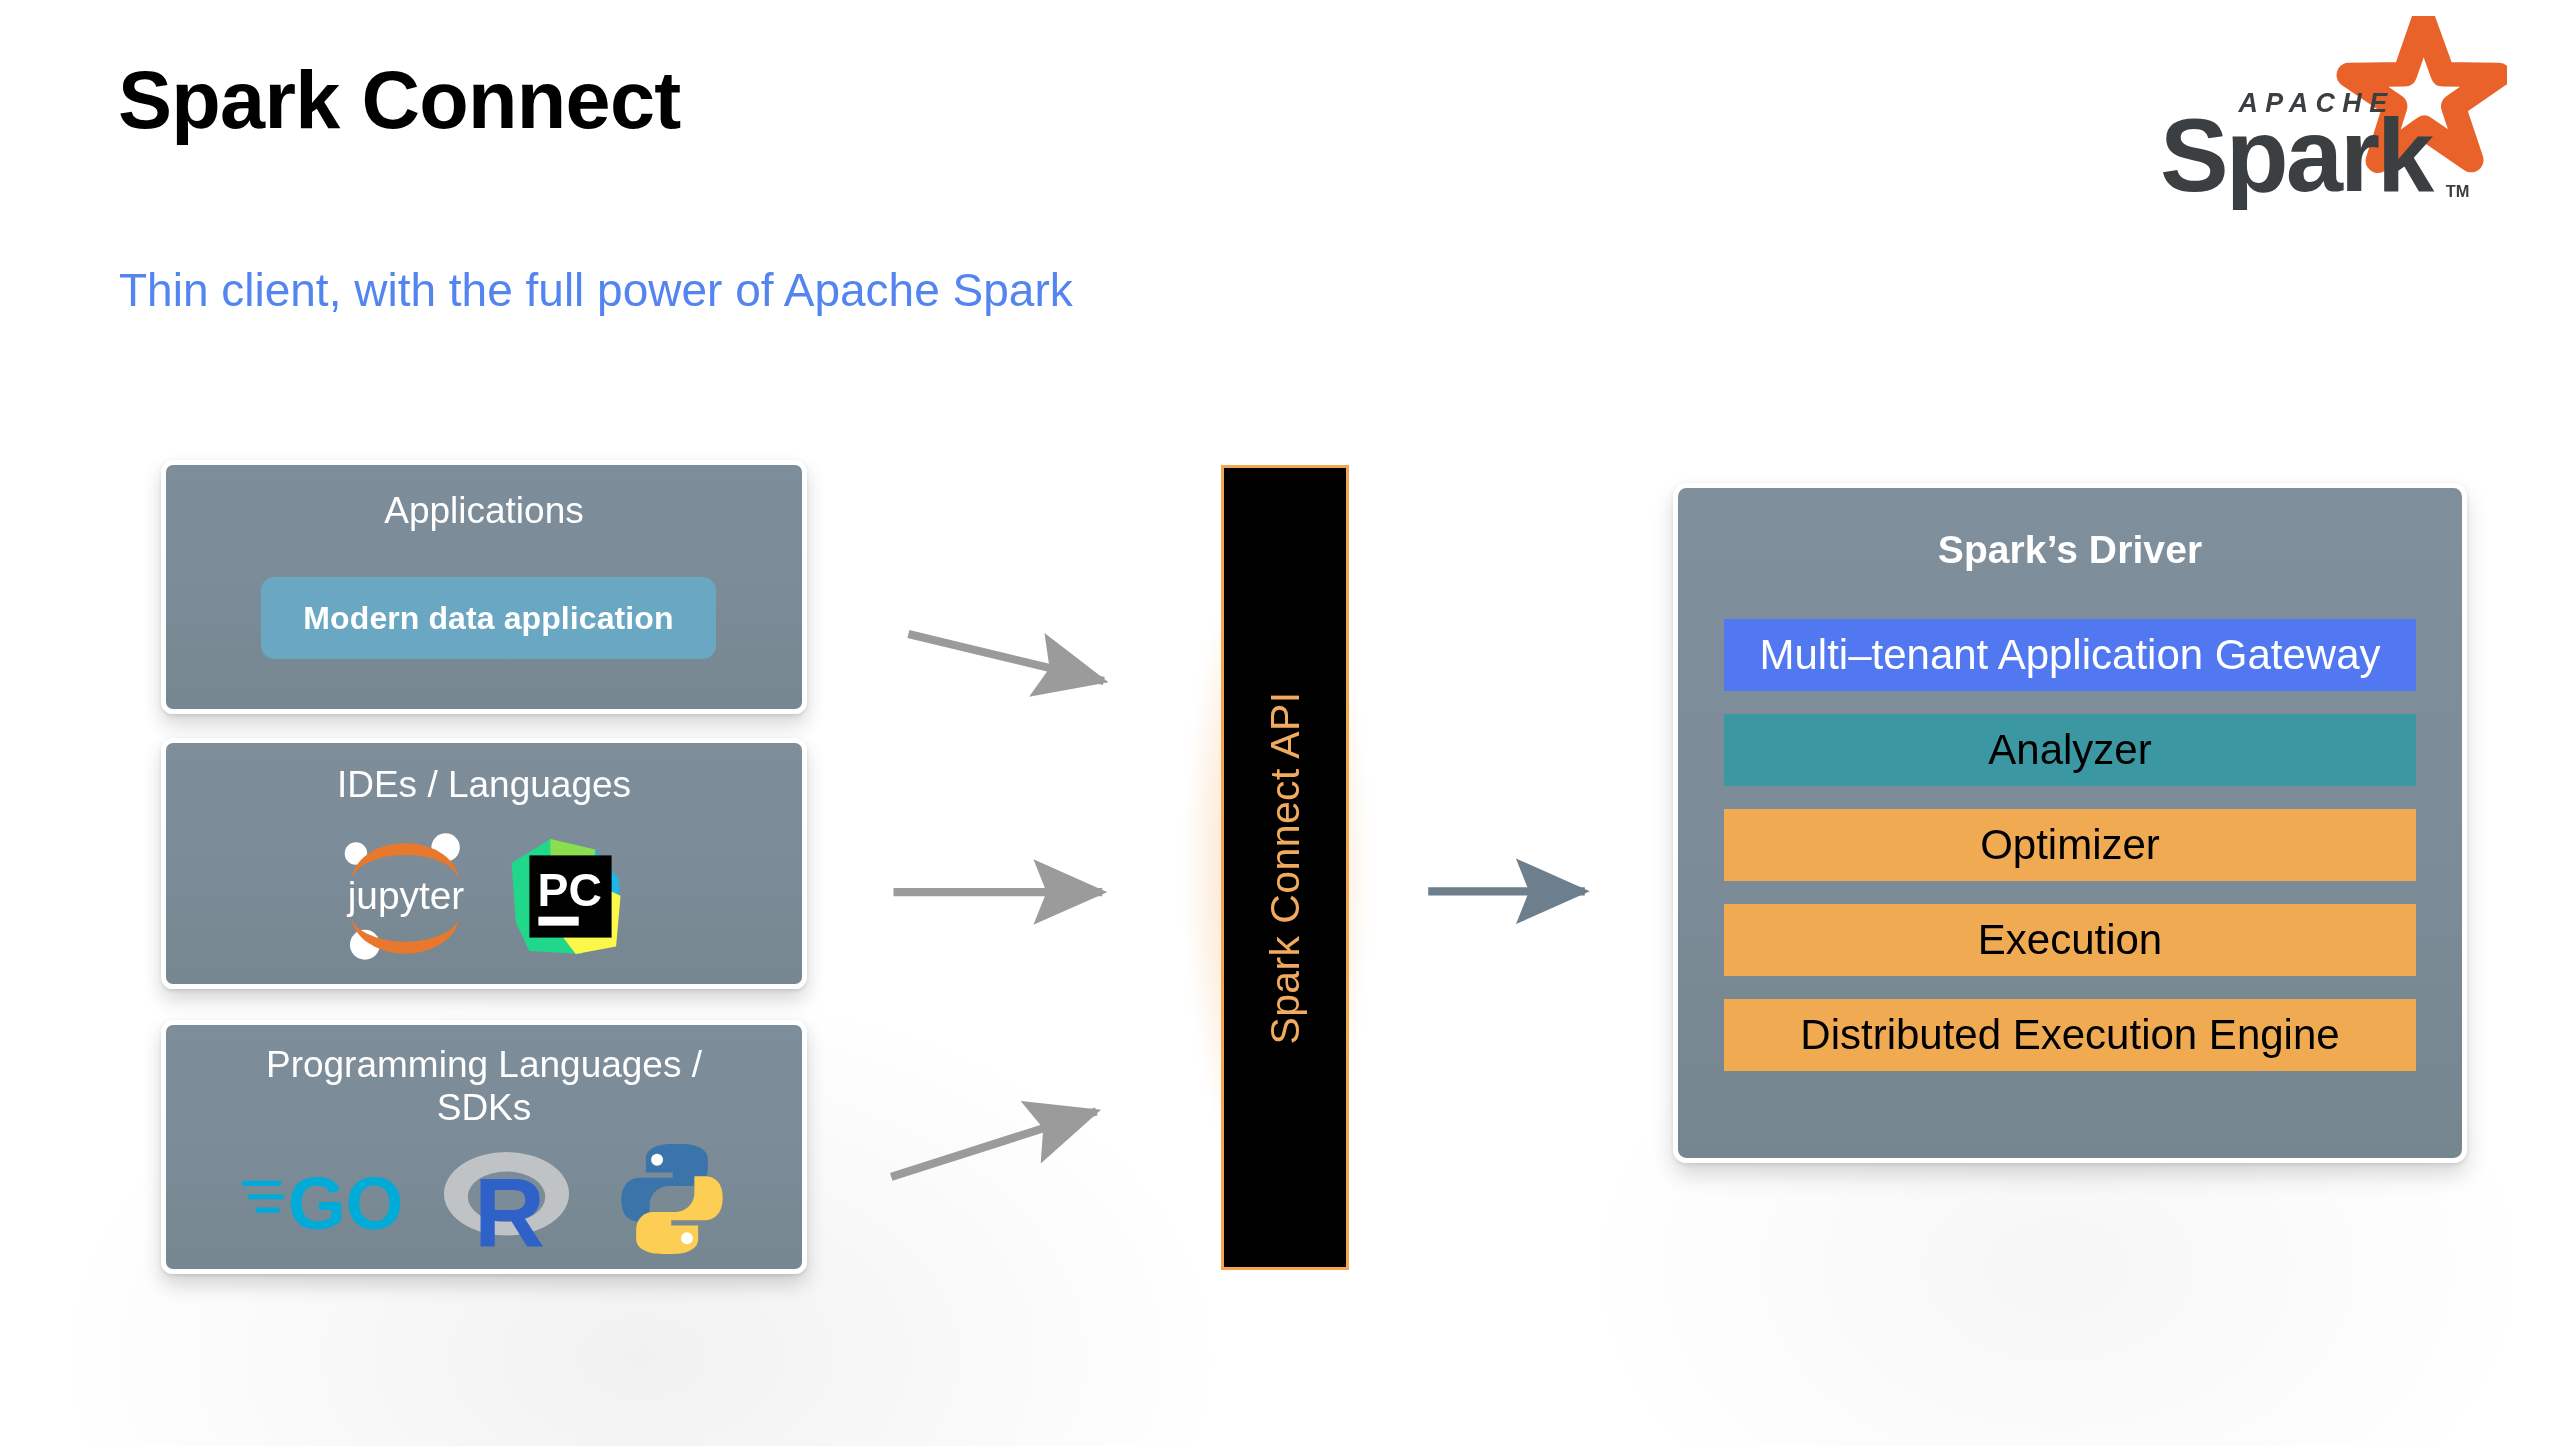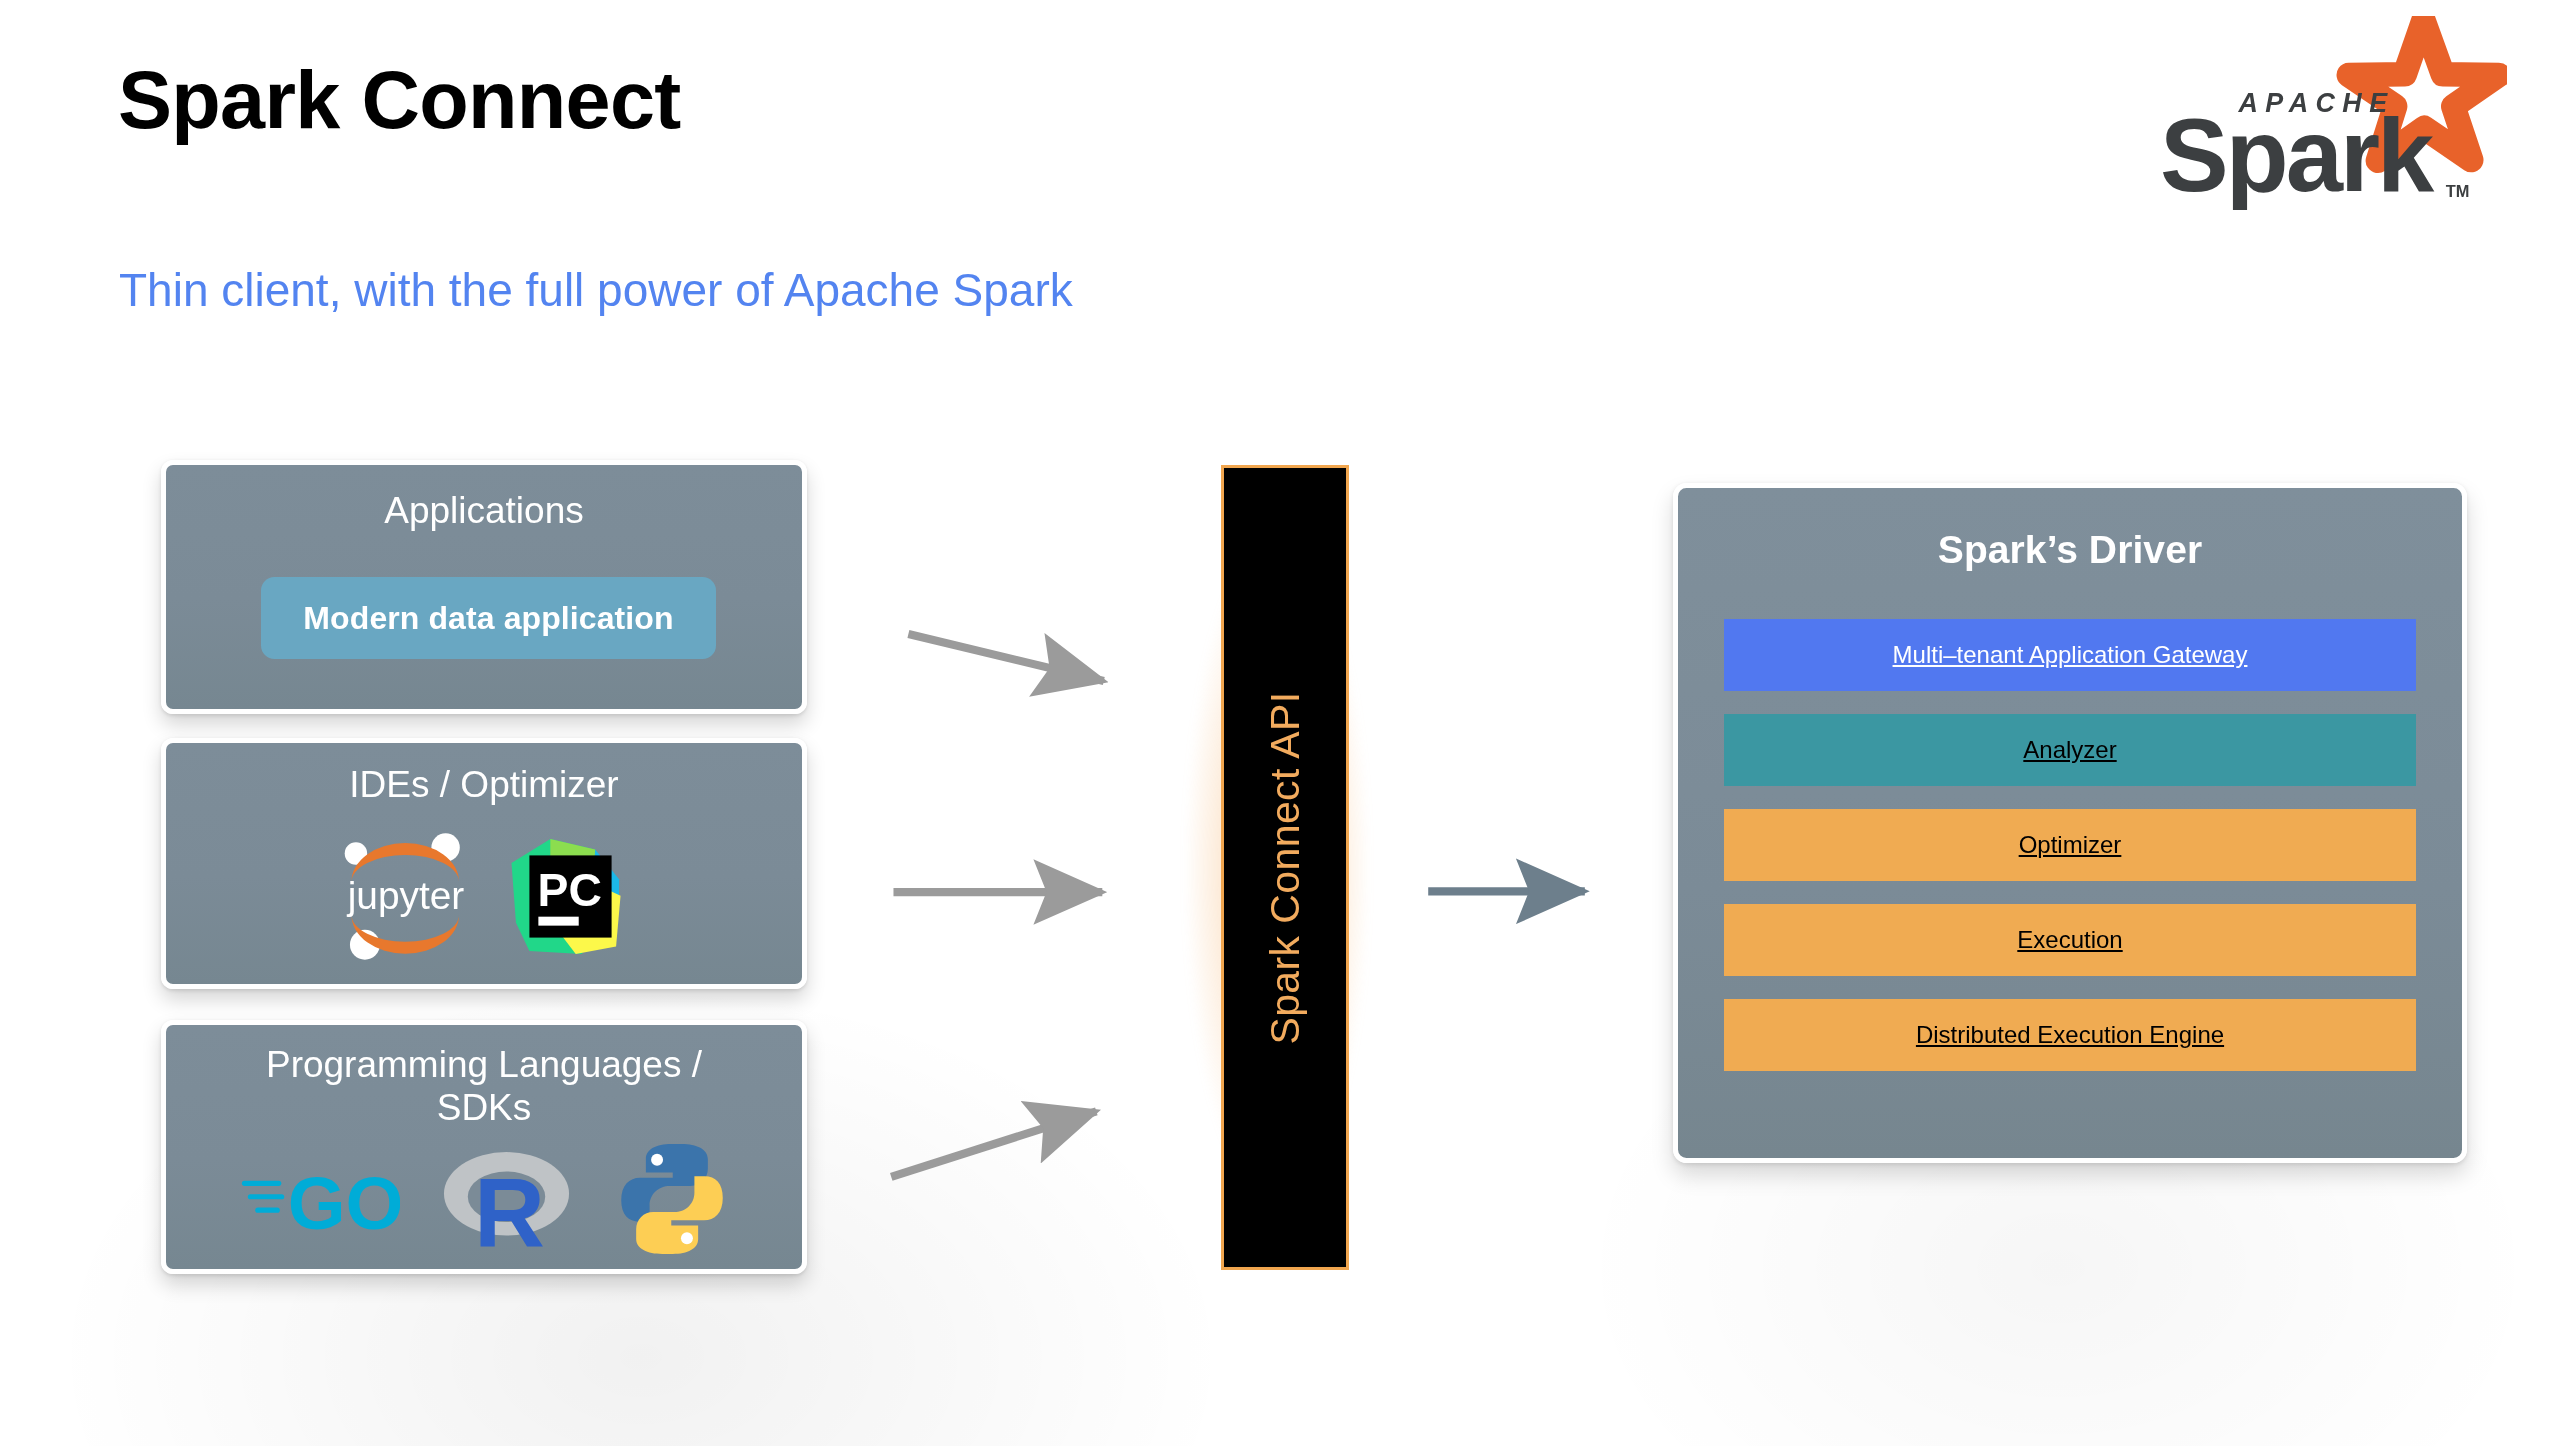--- a/index.html
+++ b/index.html
@@ -114,21 +114,21 @@
     position: absolute; left: 0; right: 0; top: 40px;
     text-align: center; color: #ffffff;
     font-size: 39px; font-weight: 700; letter-spacing: 0.1px;
   }
   .layers {
     position: absolute; left: 46px; right: 46px; top: 131px;
   }
   .layer {
     height: 72px; margin-bottom: 23px;
     display: flex; align-items: center; justify-content: center;
-    font-size: 24px; font-weight: 400; line-height: 1; text-decoration: underline;
+    font-size: 42px; font-weight: 400; line-height: 1;
   }
   .layer:last-child { margin-bottom: 0; }
 
   
   .jupyter-wrap { position: relative; width: 142px; height: 131px; }
   .pycharm-wrap { position: relative; width: 127px; height: 127px; text-align: right; }
   .go-wrap  { position: relative; width: 160px; height: 82px; }
   .r-wrap   { position: relative; width: 134px; height: 112px; }
   .py-wrap  { position: relative; width: 112px; height: 116px; }
 </style>
@@ -155,21 +155,21 @@
   </div>
 
   <div class="left-col">
 
     <div class="card" id="card-apps">
       <div class="card-title" style="top:25px;">Applications</div>
       <div class="inner-chip">Modern data application</div>
     </div>
 
     <div class="card" id="card-ides">
-      <div class="card-title" style="top:21px;">IDEs / Optimizer</div>
+      <div class="card-title" style="top:21px;">IDEs / Languages</div>
 
       <div class="logo-row" style="top:88px; gap:30px;">
 
         <div class="jupyter-wrap">
           <svg viewBox="0 0 190 175" width="142" height="131">
             <circle cx="28" cy="30" r="15" fill="#ffffff"></circle>
             <circle cx="148" cy="22" r="19" fill="#ffffff"></circle>
             <circle cx="40" cy="152" r="20" fill="#ffffff"></circle>
 
             <path d="M22 68 a72 52 0 0 1 144 0 a72 36 0 0 0 -144 0 Z" fill="#e8782d"></path>

